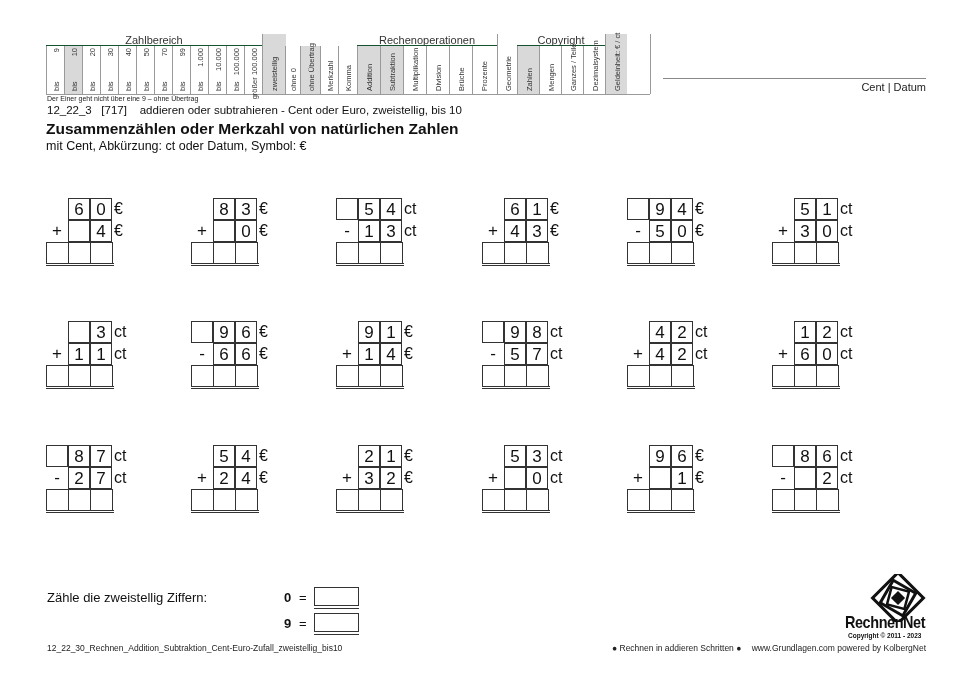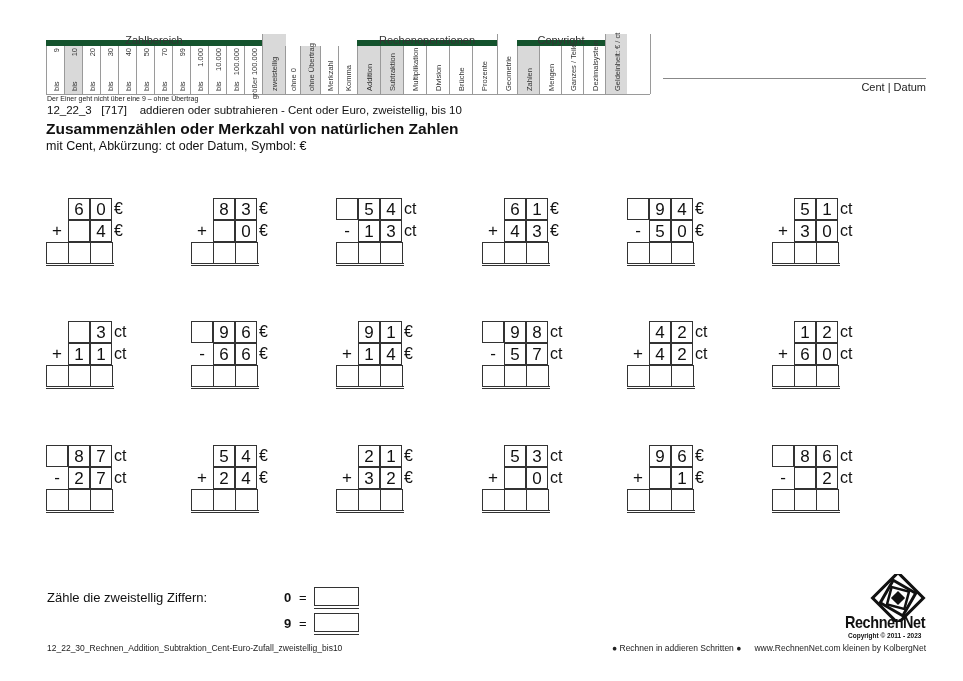--- a/index.html
+++ b/index.html
@@ -9,21 +9,21 @@
   
   .cat-table { position:absolute; top:34px; left:46px; height:60px; }
   .col { position:absolute; top:12px; height:48px; border-left:1px solid #9a9a9a; box-sizing:border-box; }
   .col.shaded { background:#d9d9d9; }
   .col.tall { top:0; height:60px; }
   .col .vt { position:absolute; bottom:3px; left:50%; transform-origin:left bottom;
              transform:rotate(-90deg) translateY(50%); white-space:nowrap; font-size:7.5px; color:#333; }
   .col .vtop { position:absolute; top:2px; left:50%; transform-origin:left top;
              transform:rotate(-90deg) translate(-100%, -50%); white-space:nowrap; font-size:7.5px; color:#333; }
   .grp-title { position:absolute; top:0; height:12px; font-size:11px; text-align:center; color:#333;
-               border-bottom:6px solid #14532d; box-sizing:border-box; line-height:12px; }
+               border-bottom:1px solid #14532d; box-sizing:border-box; line-height:12px; }
   .grp-shade { position:absolute; top:0; height:12px; }
   .tbl-bottom { position:absolute; top:60px; left:0; width:604px; border-top:1px solid #9a9a9a; }
   .tbl-right { position:absolute; top:0; left:604px; height:60px; border-left:1px solid #9a9a9a; }
 
   .name-line { position:absolute; left:663px; top:78px; width:263px; border-top:1px solid #888; }
   .name-label { position:absolute; right:37px; top:81px; font-size:11px; color:#222; }
 
   .hint { position:absolute; left:47px; top:95px; font-size:7px; color:#222; }
   .code-line { position:absolute; left:47px; top:104px; font-size:11.5px; color:#111; white-space:pre; }
   .title { position:absolute; left:46px; top:120px; font-size:15.5px; font-weight:bold; }
@@ -452,21 +452,21 @@
 <div class="count-label">Zähle die zweistellig Ziffern:</div>
 <div class="count-digit" style="left:284px;top:590px;">0</div>
 <div class="count-eq" style="left:299px;top:590px;">=</div>
 <div class="count-box" style="left:314px;top:587px;"></div>
 <div class="count-digit" style="left:284px;top:616px;">9</div>
 <div class="count-eq" style="left:299px;top:616px;">=</div>
 <div class="count-box" style="left:314px;top:613px;"></div>
 
 <div class="footer-file">12_22_30_Rechnen_Addition_Subtraktion_Cent-Euro-Zufall_zweistellig_bis10</div>
 <div class="footer-mid">● Rechnen in addieren Schritten ●</div>
-<div class="footer-right">www.RechnenNet.com kleinen by KolbergNet</div>
+<div class="footer-right">www.Grundlagen.com powered by KolbergNet</div>
 
 <svg class="logo" viewBox="0 0 56 48">
   <g transform="translate(28,24)">
     <rect x="-18" y="-18" width="36" height="36" transform="rotate(45)" fill="none" stroke="#111" stroke-width="3"></rect>
     <rect x="-13" y="-13" width="26" height="26" transform="rotate(30)" fill="none" stroke="#111" stroke-width="3"></rect>
     <rect x="-9" y="-9" width="18" height="18" transform="rotate(15)" fill="none" stroke="#111" stroke-width="2.5"></rect>
     <rect x="-5" y="-5" width="10" height="10" transform="rotate(45)" fill="#111"></rect>
   </g>
 </svg>
 <div class="logo-text">RechnenNet</div>

